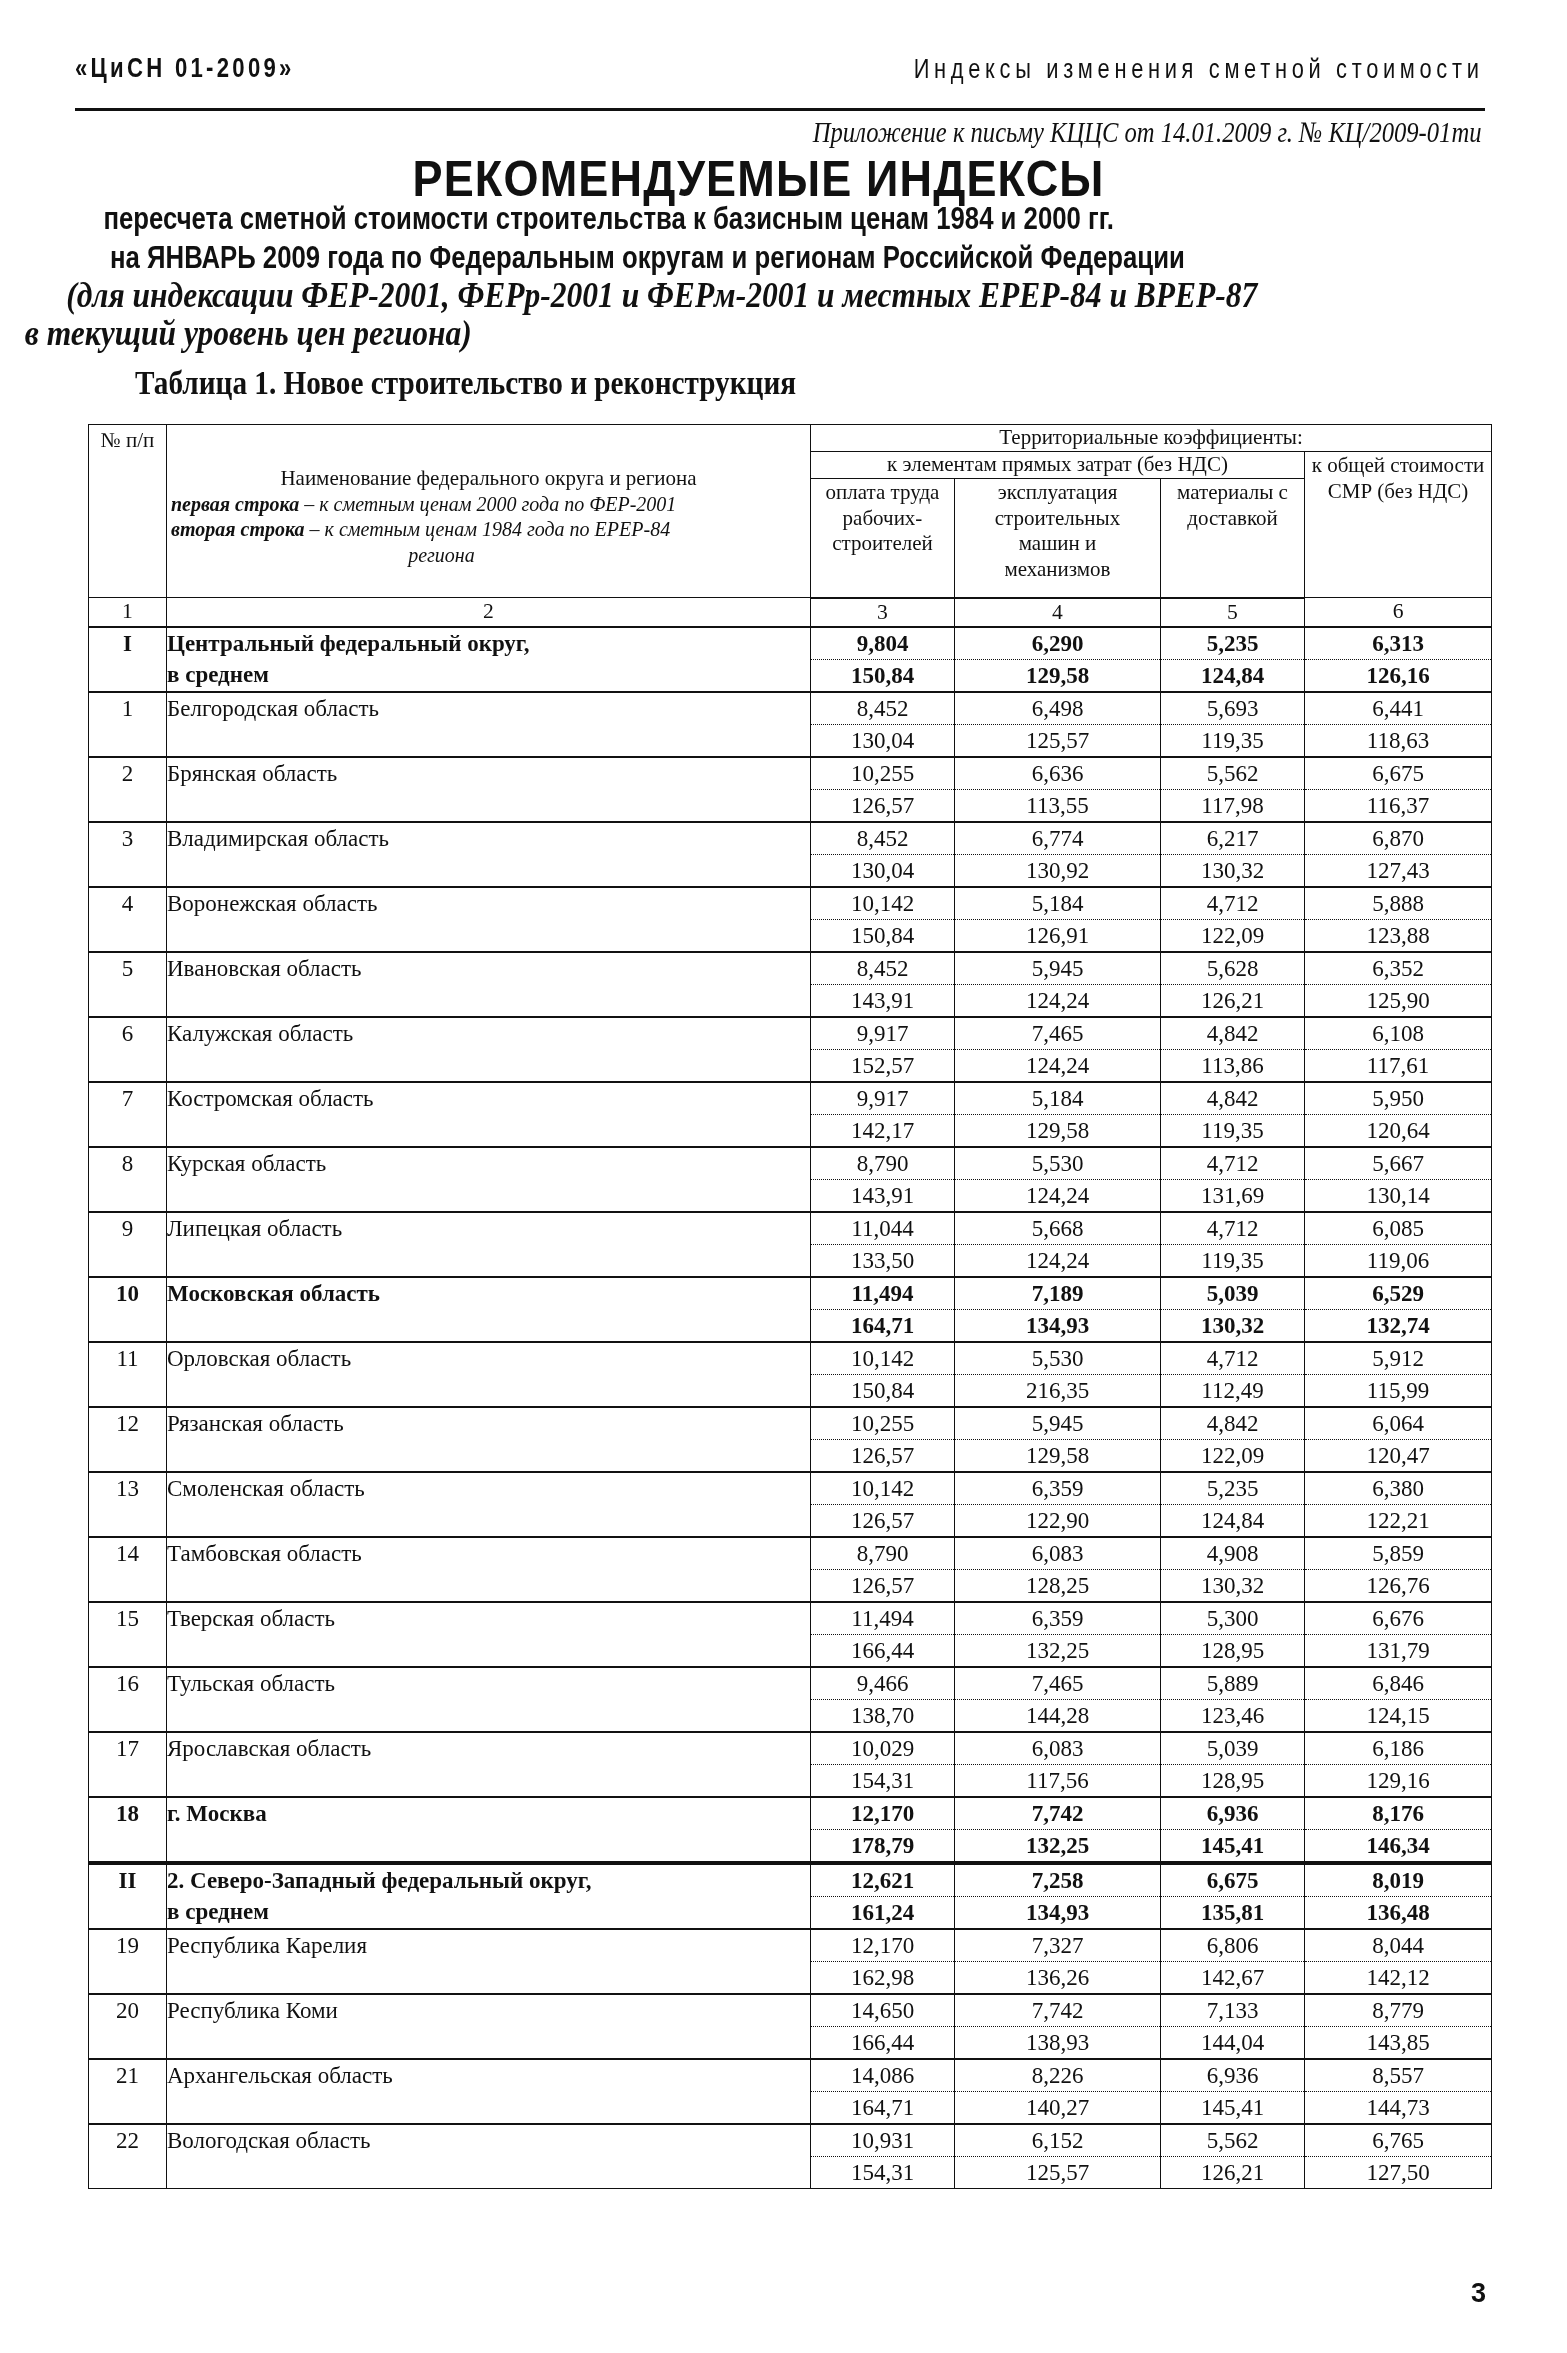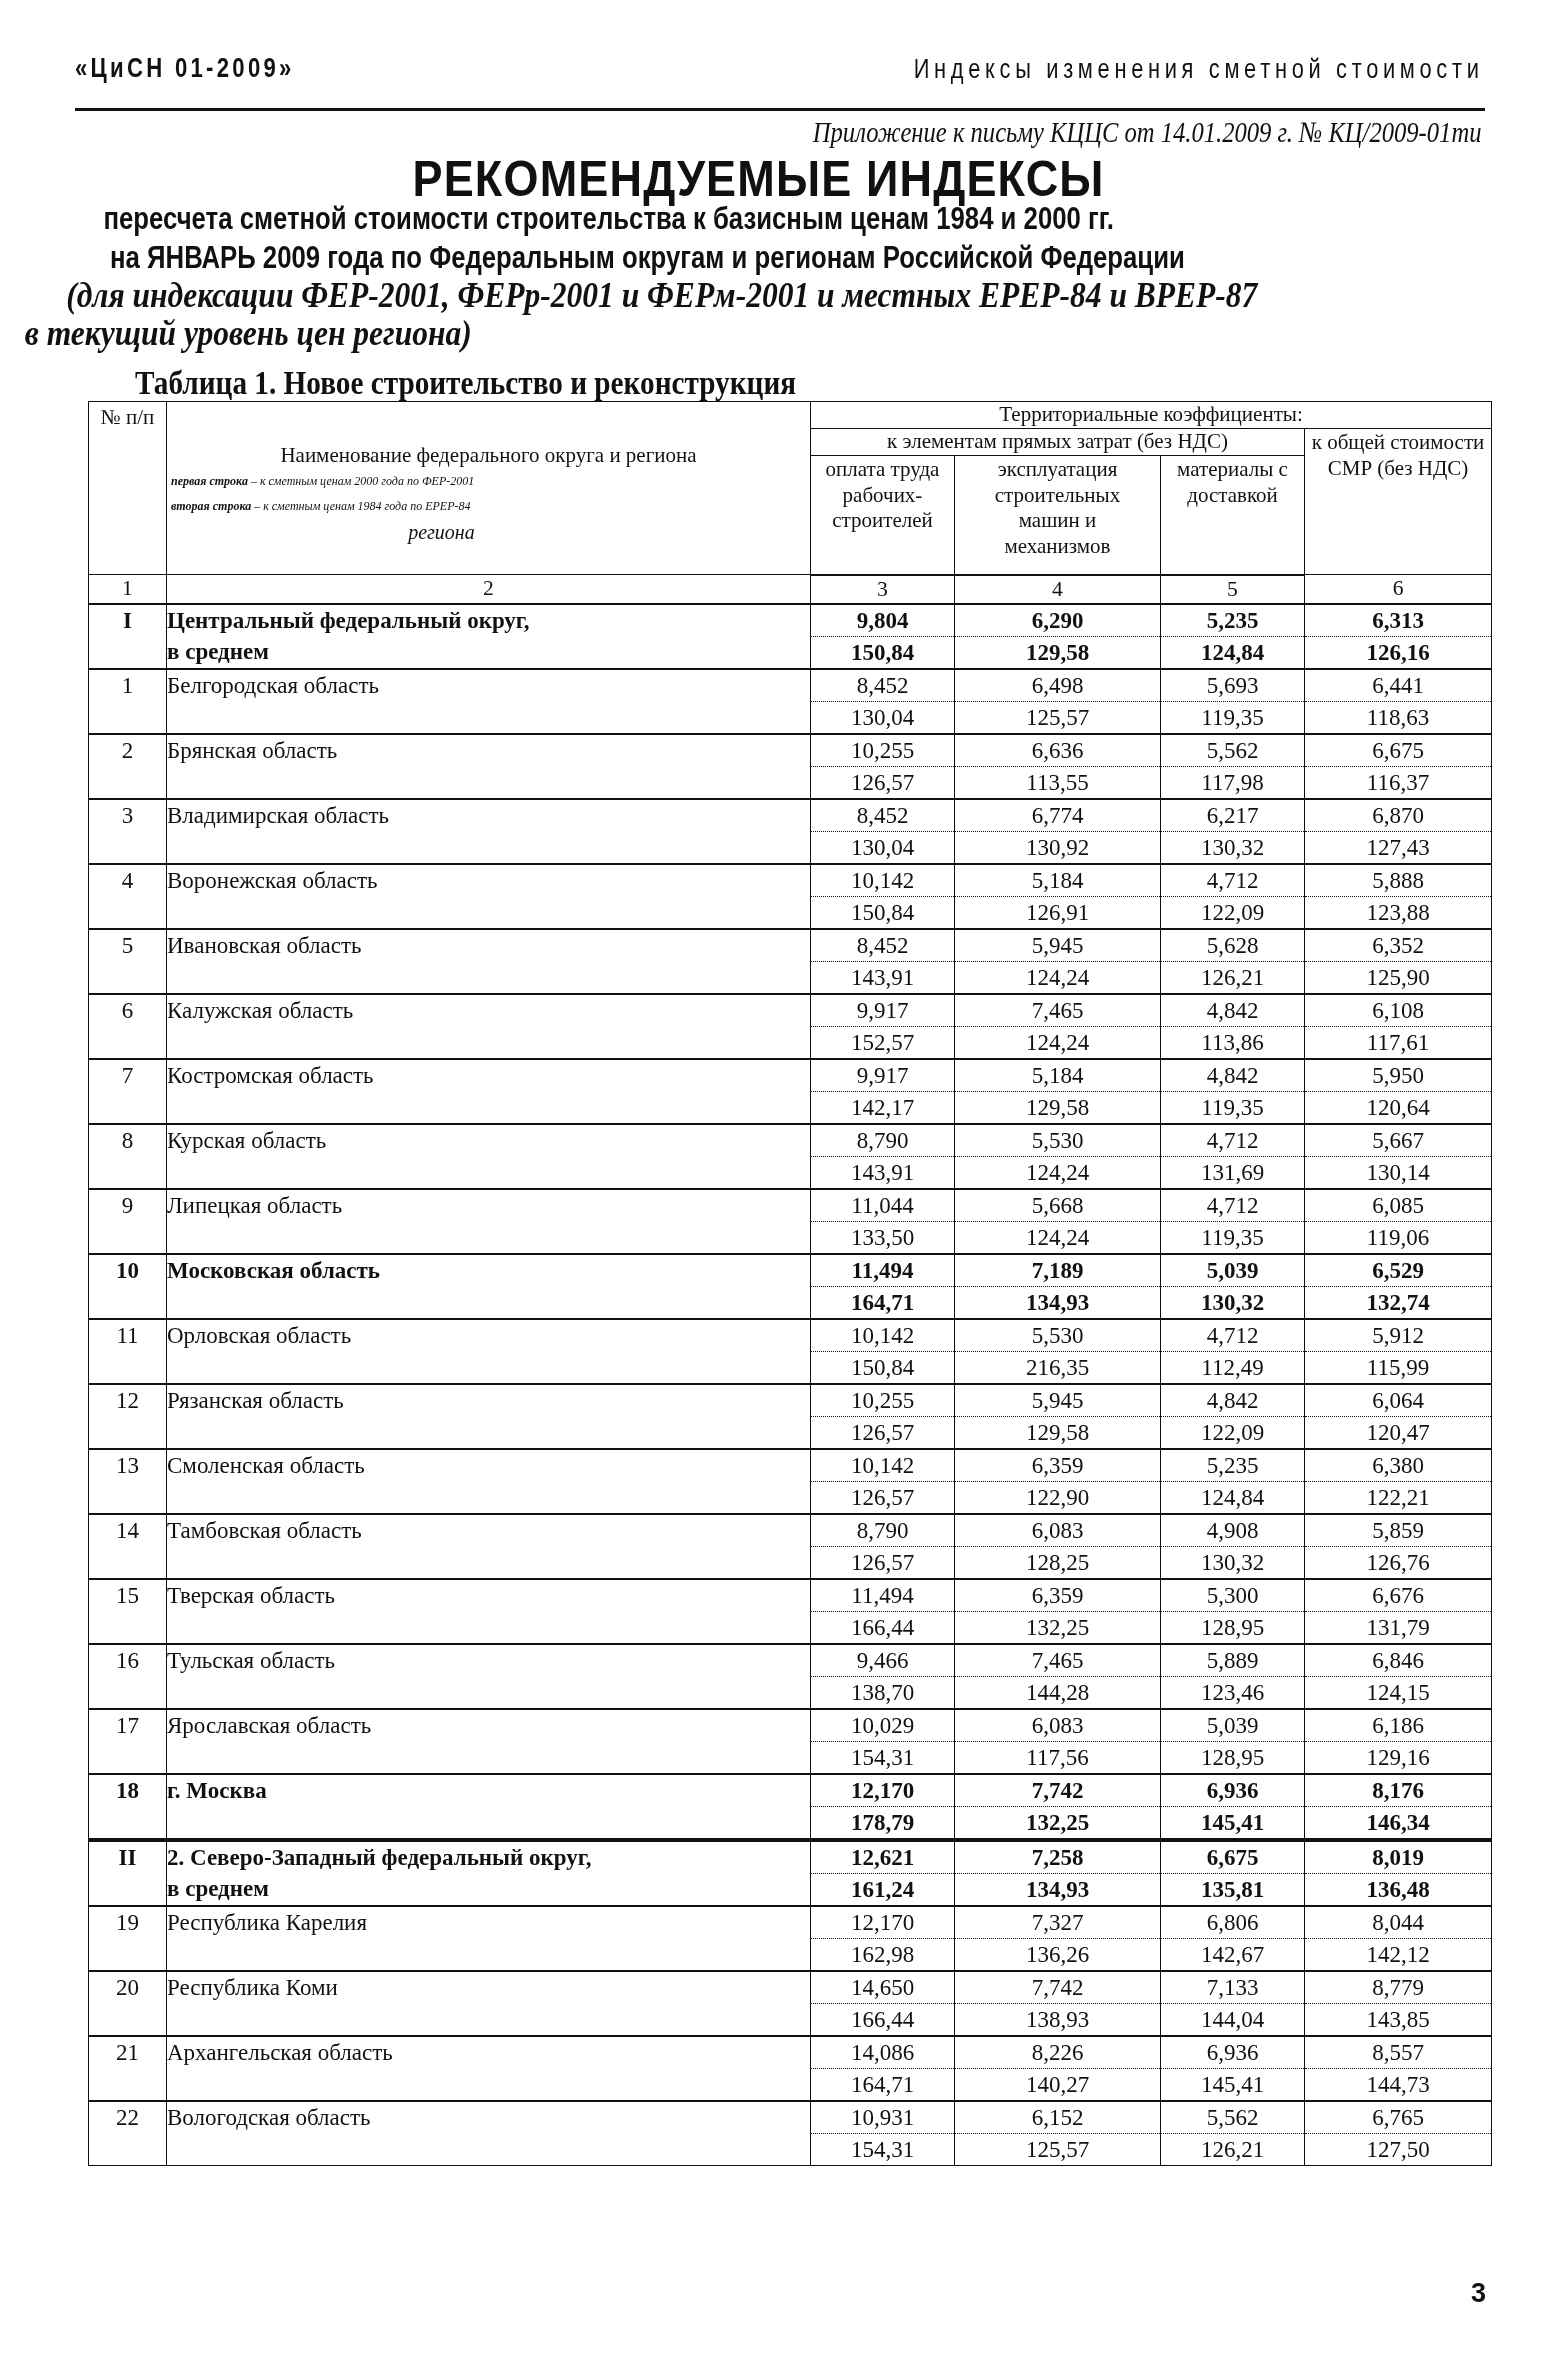--- a/index.html
+++ b/index.html
@@ -16,25 +16,25 @@
   .title span { display: inline-block; transform: scaleX(0.9); }
   .sub { position: absolute; left: 0; width: 1567px; text-align: left; white-space: nowrap; }
   .sub span { display: inline-block; }
   .sub.heavy { font-family: "Liberation Sans", sans-serif; font-weight: 900; font-size: 31px; }
   .sub.heavy span { transform: scaleX(0.83); }
   .sub.it { font-style: italic; font-weight: bold; font-size: 35px; }
   .sub.it span { transform: scaleX(0.9); }
 
   .caption { position: absolute; left: 135px; top: 364px; font-weight: bold; font-size: 34px; transform: scaleX(0.86); transform-origin: left top; white-space: nowrap; }
 
-  table.idx { position: absolute; left: 88px; top: 401px; width: 1403px; border-collapse: collapse; table-layout: fixed; font-size: 23px; }
+  table.idx { position: absolute; left: 88px; top: 424px; width: 1403px; border-collapse: collapse; table-layout: fixed; font-size: 23px; }
   table.idx td, table.idx th { border: 1.3px solid #111; padding: 0; vertical-align: top; font-weight: normal; }
   table.idx th { font-size: 21px; line-height: 25.6px; text-align: center; vertical-align: top; }
   .hdr-name-main { display: block; text-align: center; margin-top: 40px; }
-  .hdr-name-line { display: block; font-style: italic; text-align: left; padding-left: 4px; font-size: 12px; }
+  .hdr-name-line { display: block; font-style: italic; text-align: left; padding-left: 4px; font-size: 20px; }
   .hdr-name-line b { font-weight: bold; }
   .hdr-name-tail { display: block; font-style: italic; text-align: center; font-size: 20px; padding-right: 94px; }
   tr.colnums td { text-align: center; height: 27px; line-height: 27px; font-size: 21.6px; }
   tr.colnums td, tr.hdr-last th { border-bottom: 2.7px solid #111; }
 
   td.num { text-align: center; font-size: 23px; line-height: 31px; }
   td.name { text-align: left; padding-left: 4px; font-size: 23px; line-height: 31px; }
   td.val { text-align: center; height: 31px; line-height: 31px; font-size: 23px; }
   tr.top td.val { border-bottom: 1.3px dotted #111; }
   tr.bot td.val { border-top: 1.3px dotted #111; }

